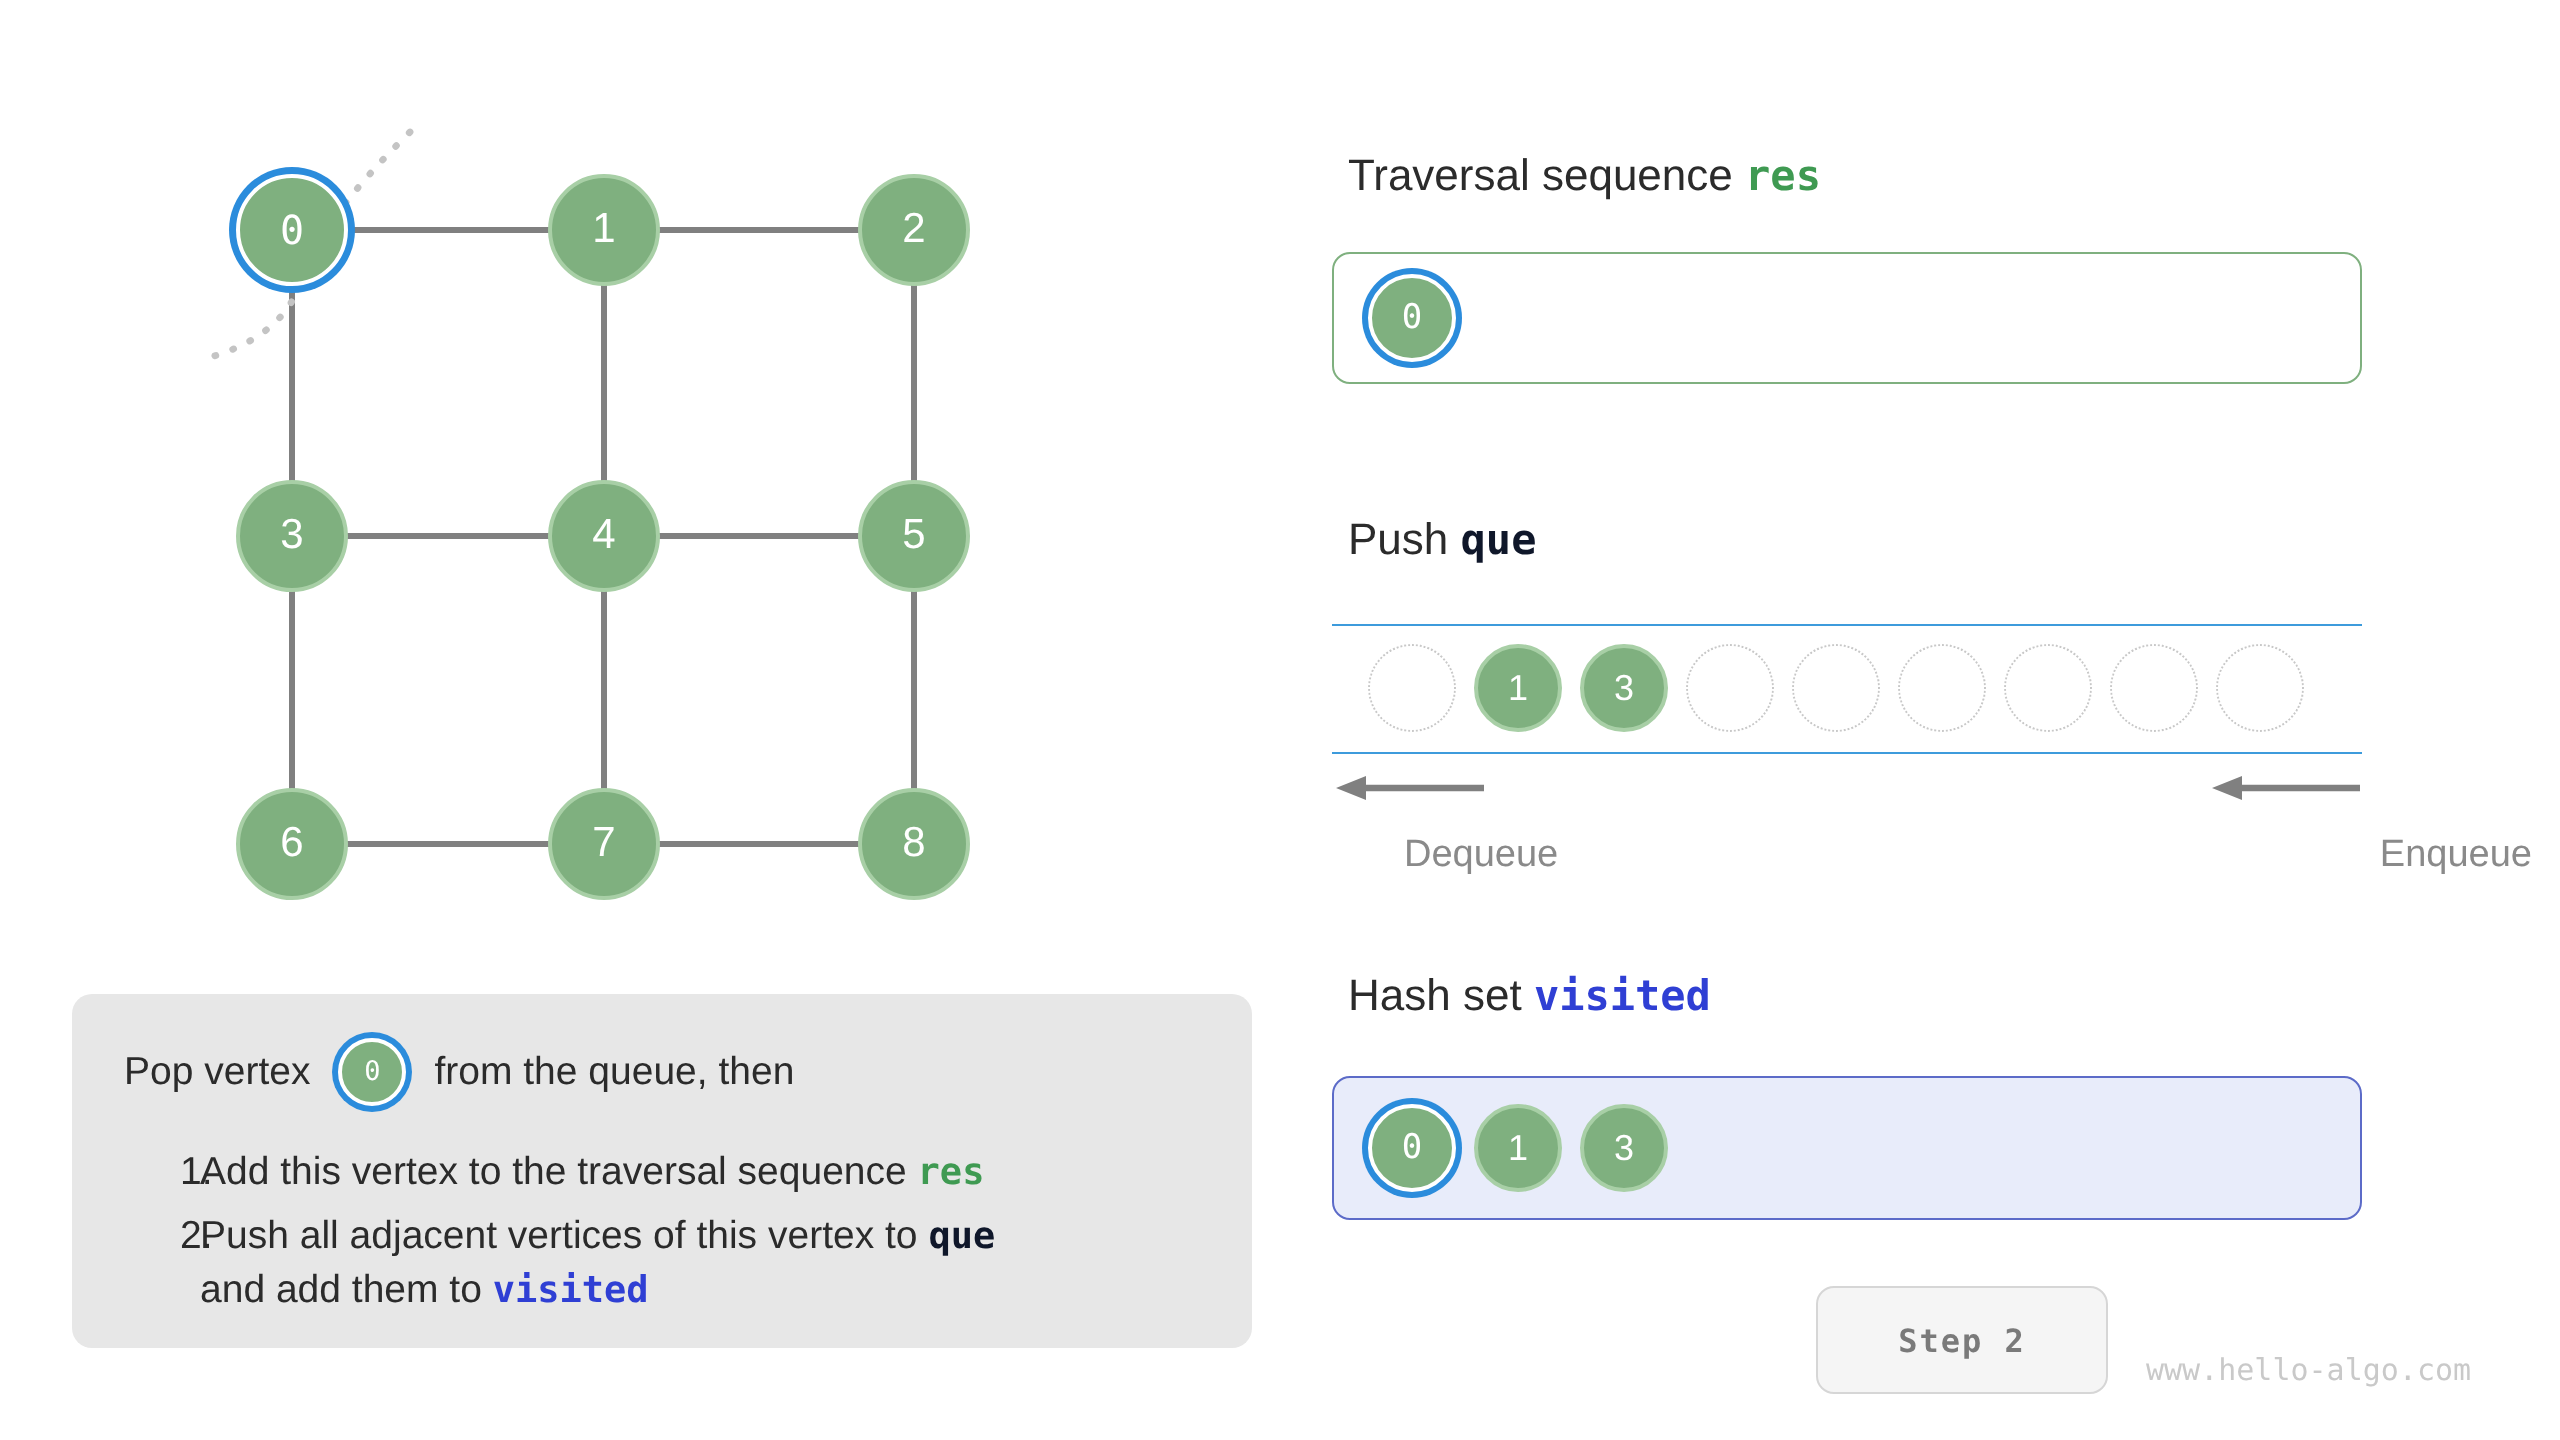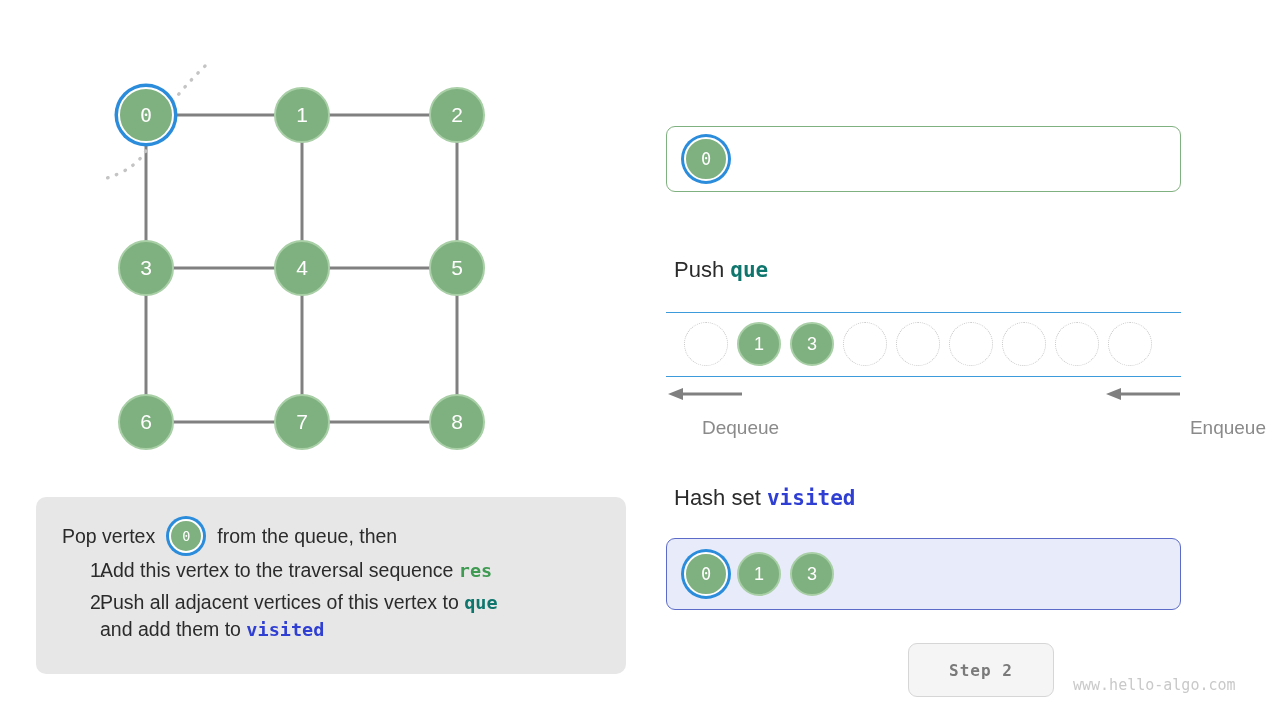--- a/index.html
+++ b/index.html
@@ -38,35 +38,35 @@
     position: absolute; left: 36px; top: 497px;
     width: 590px; height: 177px;
     background: #e7e7e7;
     border-radius: 10px;
     padding: 22px 26px 0 26px;
     color: #2b2b2b;
   }
   .cap-line1 {
     font-size: 19.5px;
     display: flex; align-items: center; gap: 9px;
-    margin-bottom: 4px;
+    margin-bottom: 20px;
   }
   .mini-node {
     width: 34px; height: 34px; border-radius: 50%;
     background: #7fb07f; border: 2px solid #ffffff;
     box-shadow: 0 0 0 3px #2b8cdc;
     display: inline-flex; align-items: center; justify-content: center;
     color: #fff; font-size: 13.5px;
     font-family: "DejaVu Sans Mono", monospace;
     flex: none; margin: 0 5px;
   }
   .cap-item { display: flex; font-size: 19.5px; line-height: 1.42; margin-top: 4px; }
   .cap-num { width: 38px; flex: none; padding-left: 28px; }
   .kw-res { color: #3f9a52; font-family: "DejaVu Sans Mono", monospace; font-weight: bold; font-size: 18.5px; }
-  .kw-que { color: #0f766e; font-family: "DejaVu Sans Mono", monospace; font-weight: bold; font-size: 18.5px; }
+  .kw-que { color: #0f172a; font-family: "DejaVu Sans Mono", monospace; font-weight: bold; font-size: 18.5px; }
   .kw-visited { color: #2f3fd4; font-family: "DejaVu Sans Mono", monospace; font-weight: bold; font-size: 18.5px; }
 
   
   .right { position: absolute; left: 666px; top: 0; width: 600px; height: 720px; }
   .sec-title { font-size: 22px; color: #2b2b2b; }
   .sec-title .mono { font-family: "DejaVu Sans Mono", monospace; font-weight: bold; font-size: 21px; }
 
   .res-title { position: absolute; left: 8px; top: 75px; }
   .res-box {
     position: absolute; left: 0px; top: 126px;
@@ -202,20 +202,24 @@
         <span>Push all adjacent vertices of this vertex to</span>
         <span class="kw-que">que</span><br>
         <span>and add them to</span>
         <span class="kw-visited">visited</span>
       </span>
     </div>
   </div>
 
   <div class="right">
 
+    <div class="sec-title res-title">
+      <span>Traversal sequence</span>
+      <span class="mono kw-res">res</span>
+    </div>
     <div class="res-box" id="res-box">
         <div class="chip hl">0</div>
       </div>
 
     <div class="sec-title queue-title">
       <span>Push</span>
       <span class="mono kw-que">que</span>
     </div>
     <div class="queue-rail rail-top"></div>
     <div class="queue-slots" id="queue-slots">

